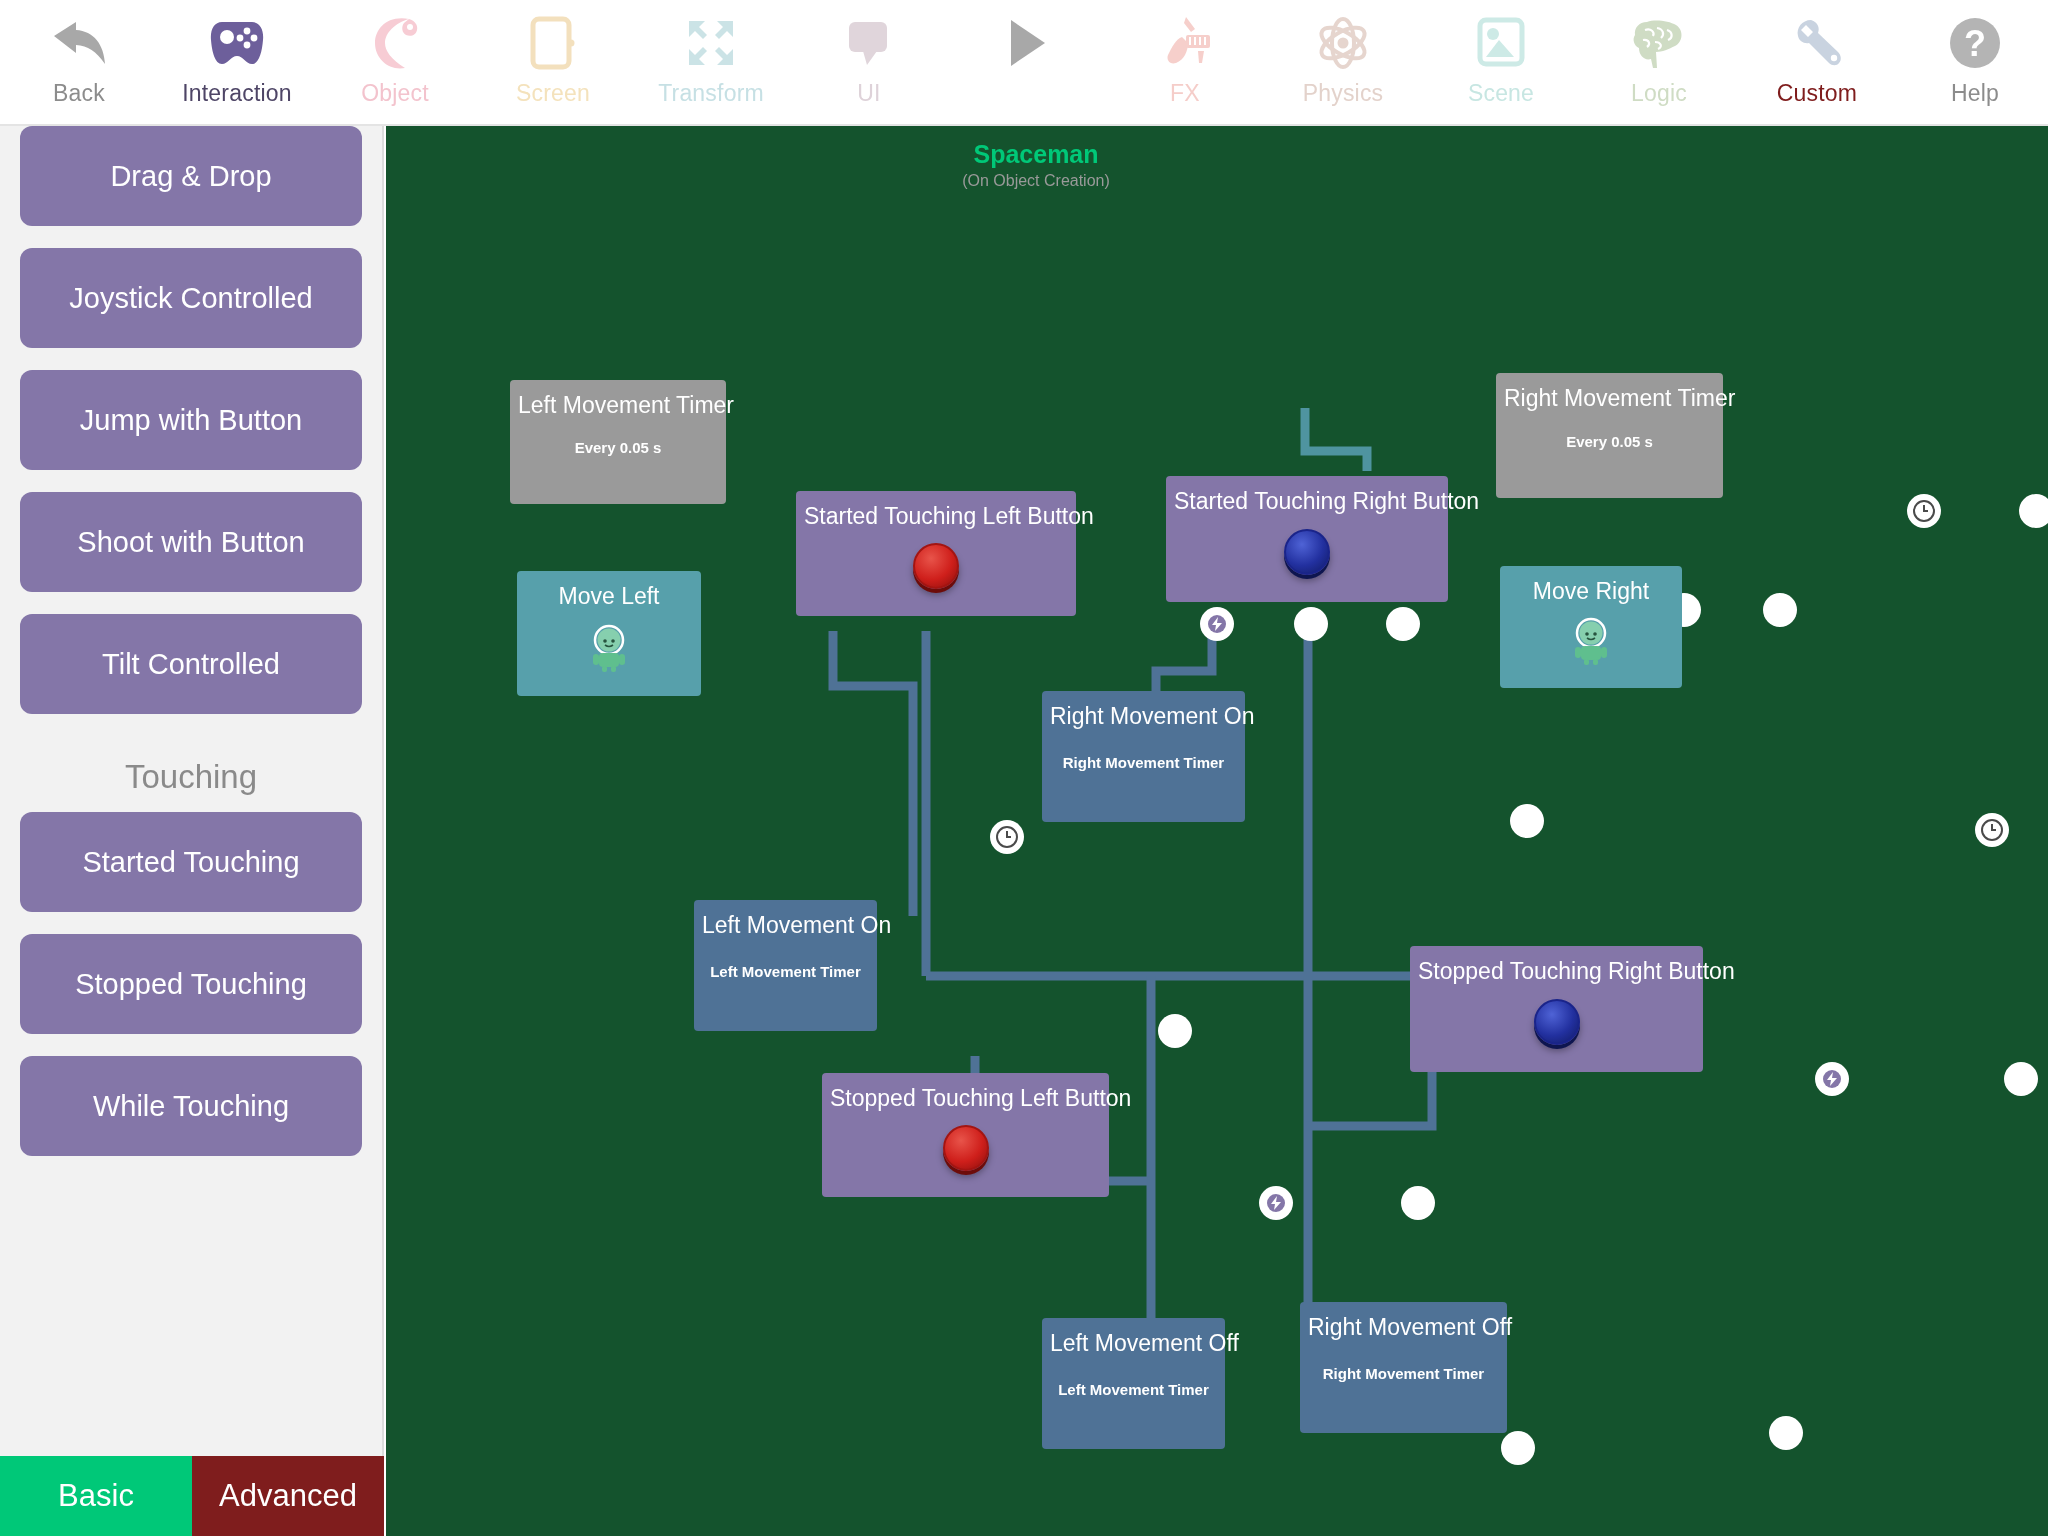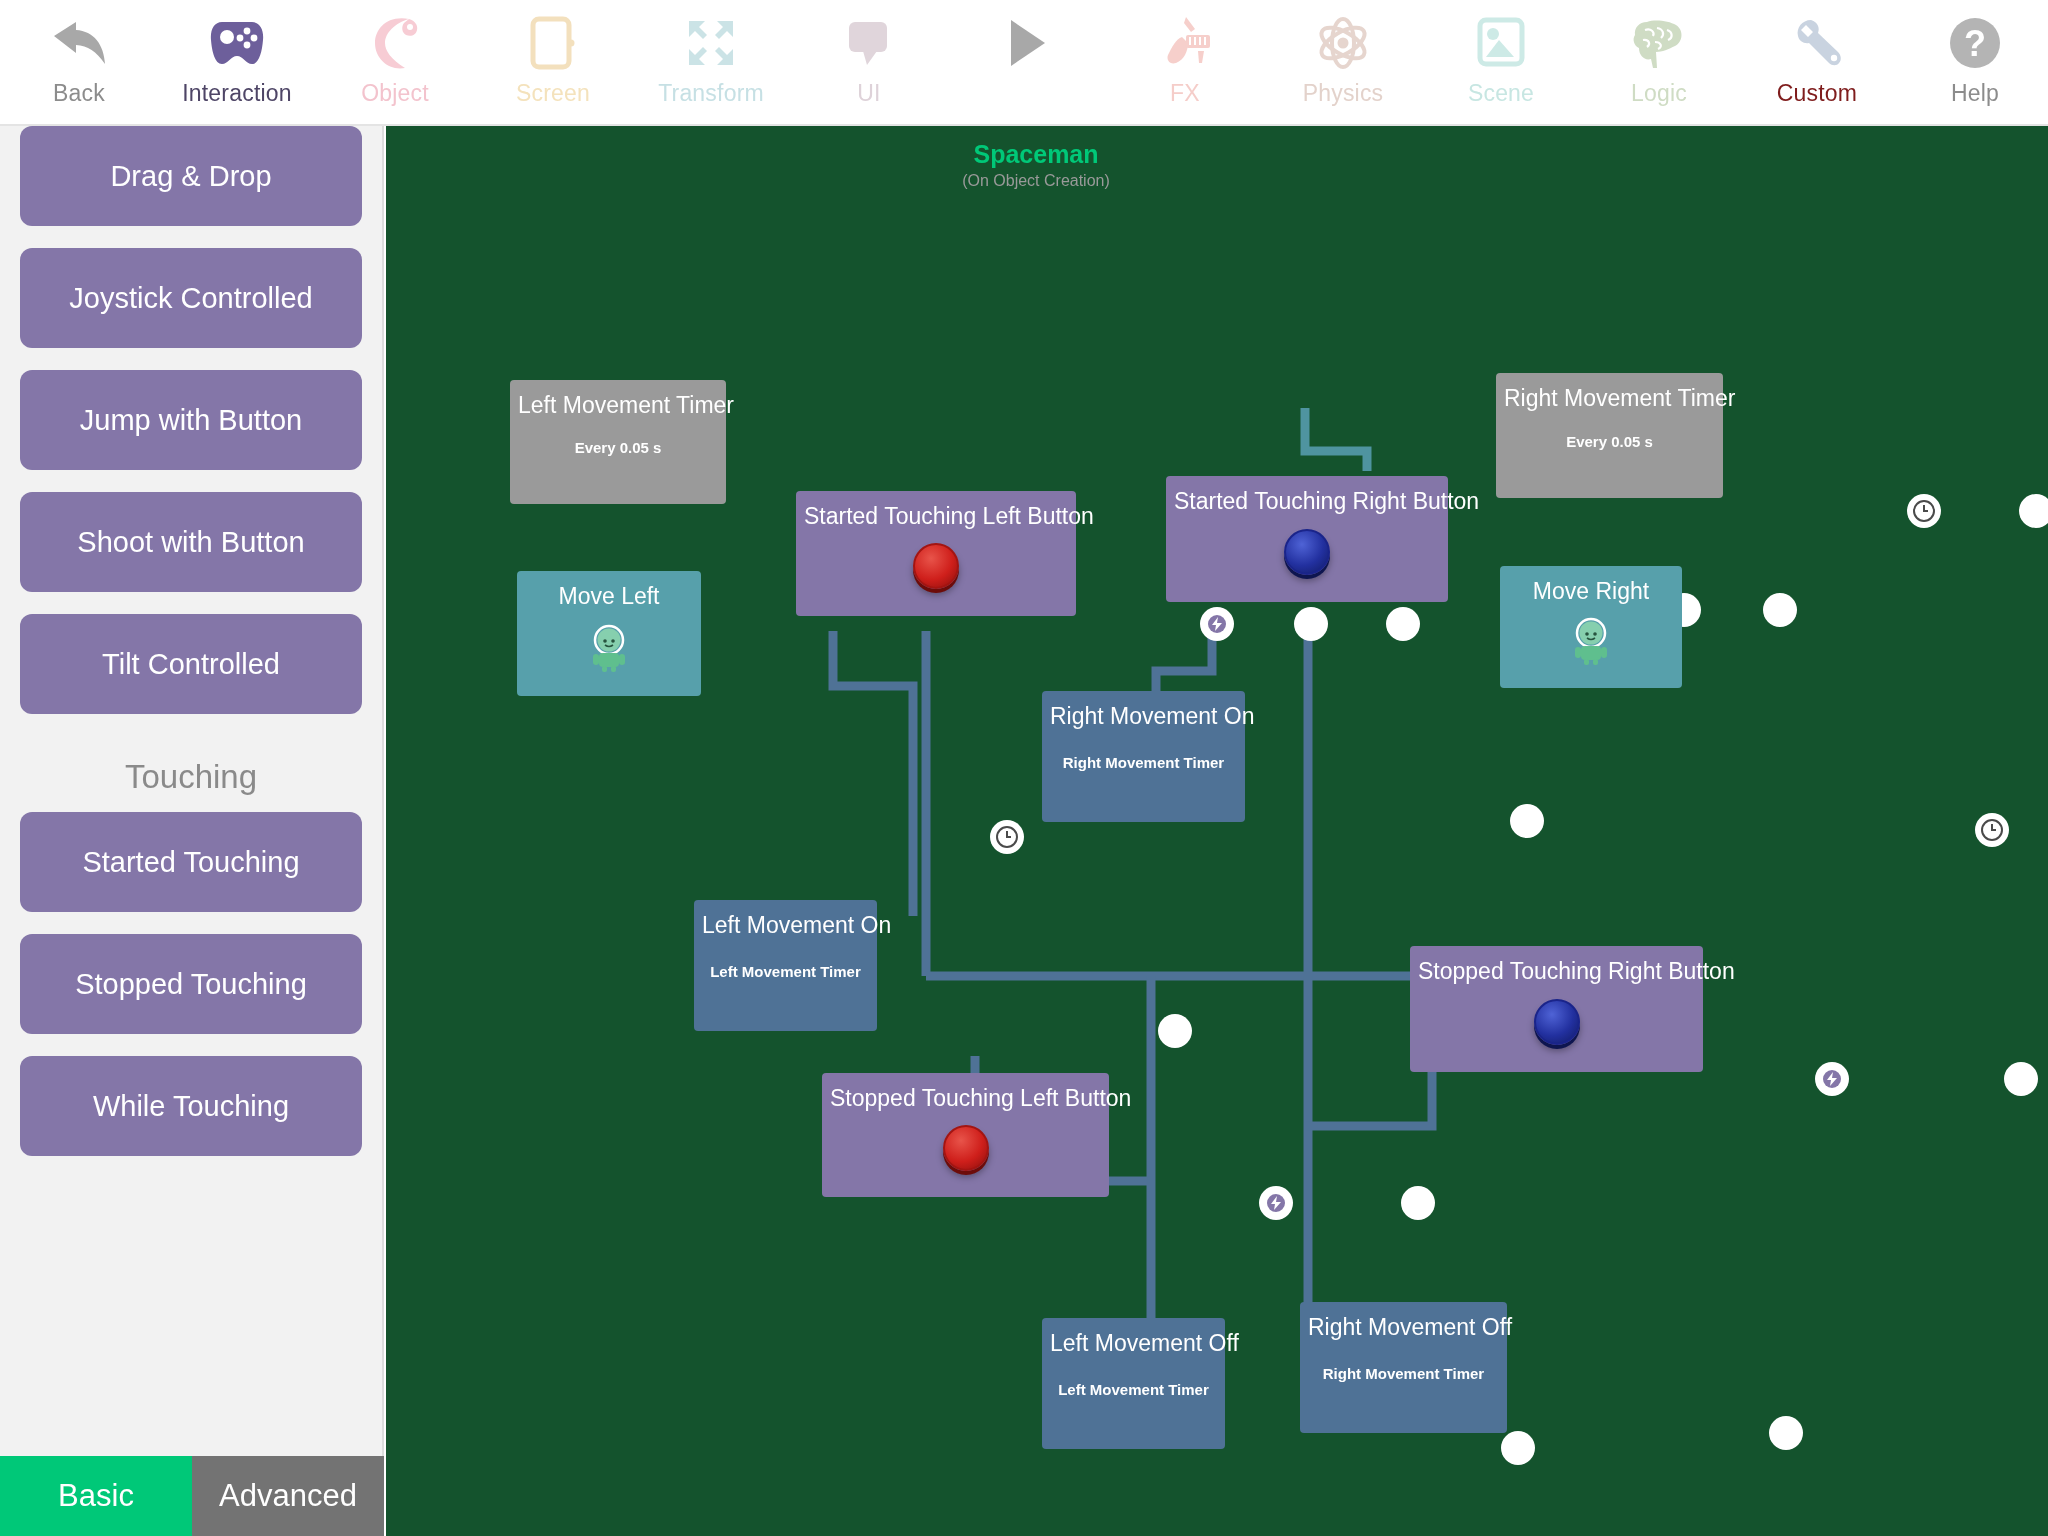--- a/index.html
+++ b/index.html
@@ -44,21 +44,21 @@
     display: flex; align-items: center; justify-content: center;
     text-align: center;
   }
   #bottom-tabs {
     position: absolute; left: 0; top: 1456px; width: 384px; height: 80px;
     display: flex;
   }
   .tab { flex: 1; display: flex; align-items: center; justify-content: center;
          color: #ffffff; font-size: 31px; }
   .tab.active { background: #00c878; }
-  .tab.inactive { background: #737373; }
+  .tab.inactive { background: #7f1d1d; }
 
   
   #canvas {
     position: absolute; left: 386px; top: 126px;
     width: 1662px; height: 1410px;
     background: #14532d;
     overflow: hidden;
   }
   #canvas-title {
     position: absolute; left: 0; top: 14px; width: 1300px;

